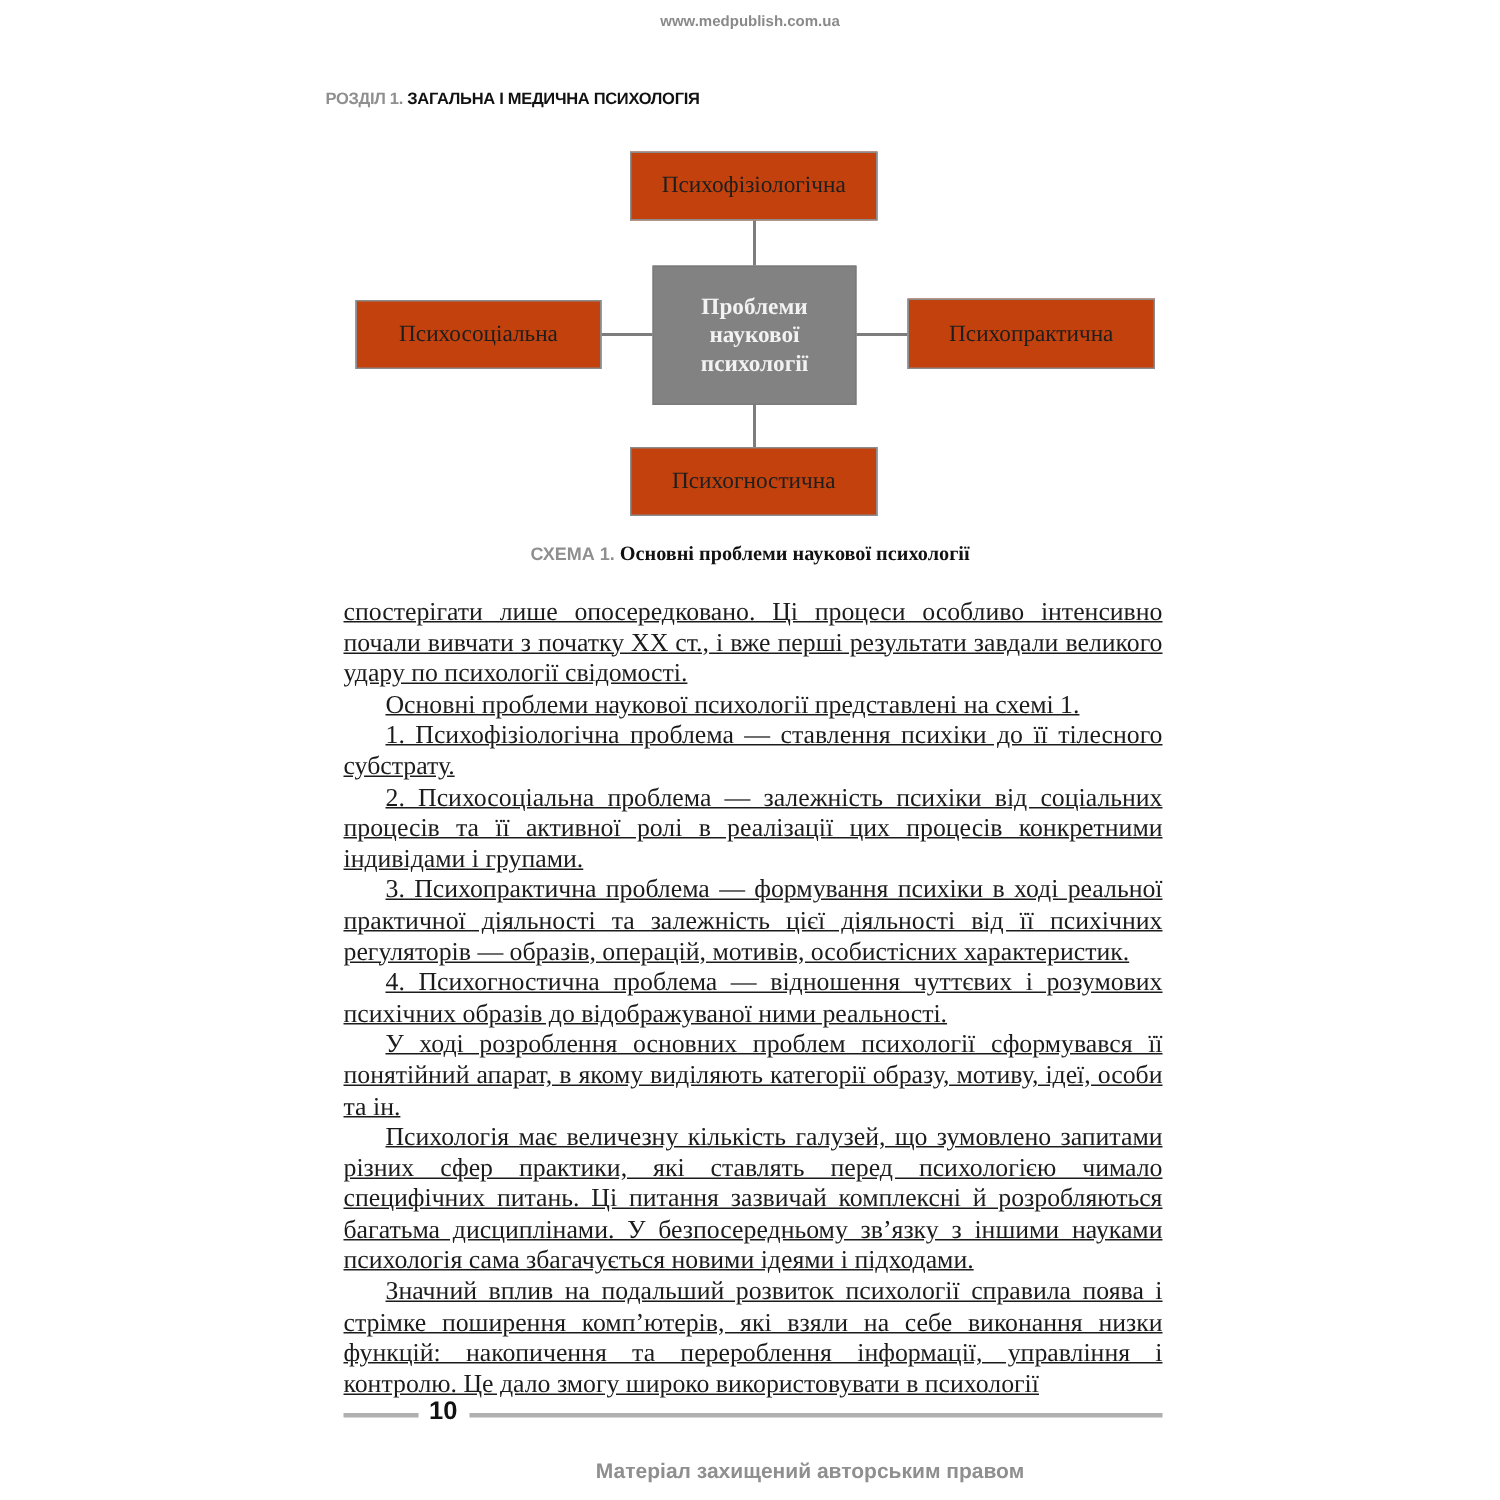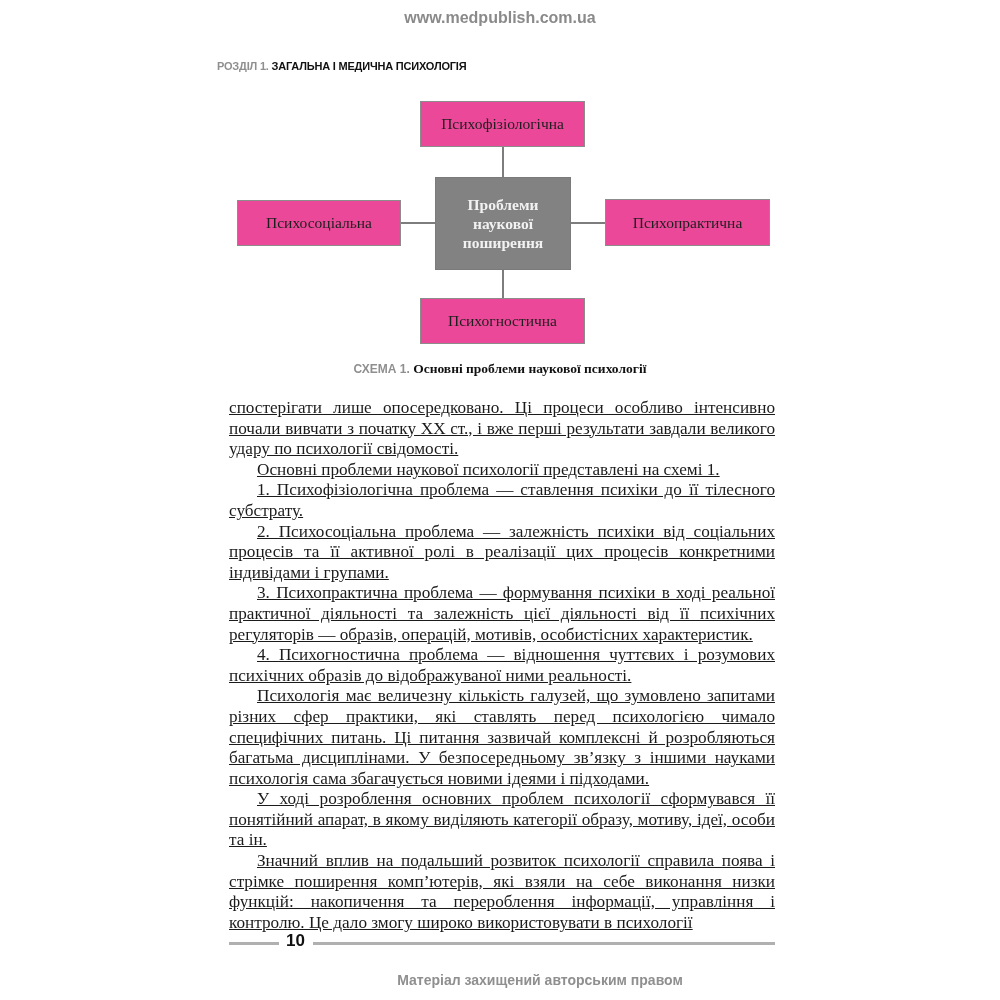--- a/index.html
+++ b/index.html
@@ -1,23 +1,23 @@
 <!DOCTYPE html>
 <html><head>
 <meta charset="utf-8">
 <style>
   html, body { margin:0; padding:0; background:#ffffff; }
   body { width:1000px; height:1000px; position:relative; overflow:hidden; font-family:"Liberation Serif", serif; color:#1a1a1a; }
-  .site-url { position:absolute; top:9px; left:0; width:1000px; text-align:center; font-family:"Liberation Sans", sans-serif; font-weight:bold; font-size:16px; color:#8a8a8a; }
+  .site-url { position:absolute; top:9px; left:0; width:1000px; text-align:center; font-family:"Liberation Sans", sans-serif; font-weight:bold; font-size:10px; color:#8a8a8a; }
   .running-head { position:absolute; top:60px; left:217px; font-family:"Liberation Sans", sans-serif; font-size:11px; font-weight:bold; letter-spacing:-0.2px; }
   .running-head .sec-label { color:#8f8f8f; }
   .running-head .sec-title { color:#111; }
 
   .diagram { position:absolute; left:0; top:0; width:1000px; height:380px; }
-  .box { position:absolute; box-sizing:border-box; background:#ec4899; border:1.5px solid #8c8c8c; display:flex; align-items:center; justify-content:center; text-align:center; font-family:"Liberation Serif", serif; font-size:15.5px; color:#1e1e1e; }
+  .box { position:absolute; box-sizing:border-box; background:#c2410c; border:1.5px solid #8c8c8c; display:flex; align-items:center; justify-content:center; text-align:center; font-family:"Liberation Serif", serif; font-size:15.5px; color:#1e1e1e; }
   .box.center { background:#828282; border-color:#7a7a7a; color:#f2f2f2; font-weight:bold; font-size:15.5px; line-height:19px; padding:0 6px; }
   .line { position:absolute; background:#7d7d7d; }
 
   .caption { position:absolute; top:361px; left:0; width:1000px; text-align:center; font-size:13.5px; }
   .caption .cap-label { font-family:"Liberation Sans", sans-serif; font-weight:bold; color:#8f8f8f; font-size:12px; }
   .caption .cap-title { font-family:"Liberation Serif", serif; font-weight:bold; color:#111; }
 
   .body-text { position:absolute; top:398px; left:229px; width:546px; font-family:"Liberation Serif", serif; font-size:17.2px; line-height:20.6px; color:#1b1b1b; text-align:justify; }
   .body-text p { margin:0; text-indent:0;text-decoration:underline; }
   .body-text p.ind { text-indent:28px; }
@@ -39,39 +39,39 @@
 </div>
 
 <div class="diagram">
 
   <div class="line" style="left:502px; top:147px; width:1.5px; height:30px;"></div>
   <div class="line" style="left:502px; top:270px; width:1.5px; height:28px;"></div>
   <div class="line" style="left:401px; top:222px; width:34px; height:1.5px;"></div>
   <div class="line" style="left:571px; top:222px; width:34px; height:1.5px;"></div>
 
   <div class="box" style="left:420px; top:101px; width:165px; height:46px;">Психофізіологічна</div>
-  <div class="box center" style="left:435px; top:177px; width:136px; height:93px;">Проблеми наукової поширення</div>
+  <div class="box center" style="left:435px; top:177px; width:136px; height:93px;">Проблеми наукової психології</div>
   <div class="box" style="left:237px; top:200px; width:164px; height:46px;">Психосоціальна</div>
   <div class="box" style="left:605px; top:199px; width:165px; height:47px;">Психопрактична</div>
   <div class="box" style="left:420px; top:298px; width:165px; height:46px;">Психогностична</div>
 </div>
 
 <div class="caption">
   <span class="cap-label">СХЕМА 1. </span><span class="cap-title">Основні проблеми наукової психології</span>
 </div>
 
 <div class="body-text">
   <p>спостерігати лише опосередковано. Ці процеси особливо інтенсивно почали вивчати з початку XX ст., і вже перші результати завдали великого удару по психології свідомості.</p>
   <p class="ind">Основні проблеми наукової психології представлені на схемі 1.</p>
   <p class="ind">1. Психофізіологічна проблема — ставлення психіки до її тілесного субстрату.</p>
   <p class="ind">2. Психосоціальна проблема — залежність психіки від соціальних процесів та її активної ролі в реалізації цих процесів конкретними індивідами і групами.</p>
   <p class="ind">3. Психопрактична проблема — формування психіки в ході реальної практичної діяльності та залежність цієї діяльності від її психічних регуляторів — образів, операцій, мотивів, особистісних характеристик.</p>
   <p class="ind">4. Психогностична проблема — відношення чуттєвих і розумових психічних образів до відображуваної ними реальності.</p>
+  <p class="ind">У ході розроблення основних проблем психології сформувався її понятійний апарат, в якому виділяють категорії образу, мотиву, ідеї, особи та ін.</p>
   <p class="ind">Психологія має величезну кількість галузей, що зумовлено запитами різних сфер практики, які ставлять перед психологією чимало специфічних питань. Ці питання зазвичай комплексні й розробляються багатьма дисциплінами. У безпосередньому зв’язку з іншими науками психологія сама збагачується новими ідеями і підходами.</p>
-  <p class="ind">У ході розроблення основних проблем психології сформувався її понятійний апарат, в якому виділяють категорії образу, мотиву, ідеї, особи та ін.</p>
   <p class="ind">Значний вплив на подальший розвиток психології справила поява і стрімке поширення комп’ютерів, які взяли на себе виконання низки функцій: накопичення та перероблення інформації, управління і контролю. Це дало змогу широко використовувати в психології</p>
 </div>
 
 <div class="page-footer">
   <div class="rule-left"></div>
   <div class="page-num">10</div>
   <div class="rule-right"></div>
 </div>
 
 <div class="copyright">Матеріал захищений авторським правом</div>

